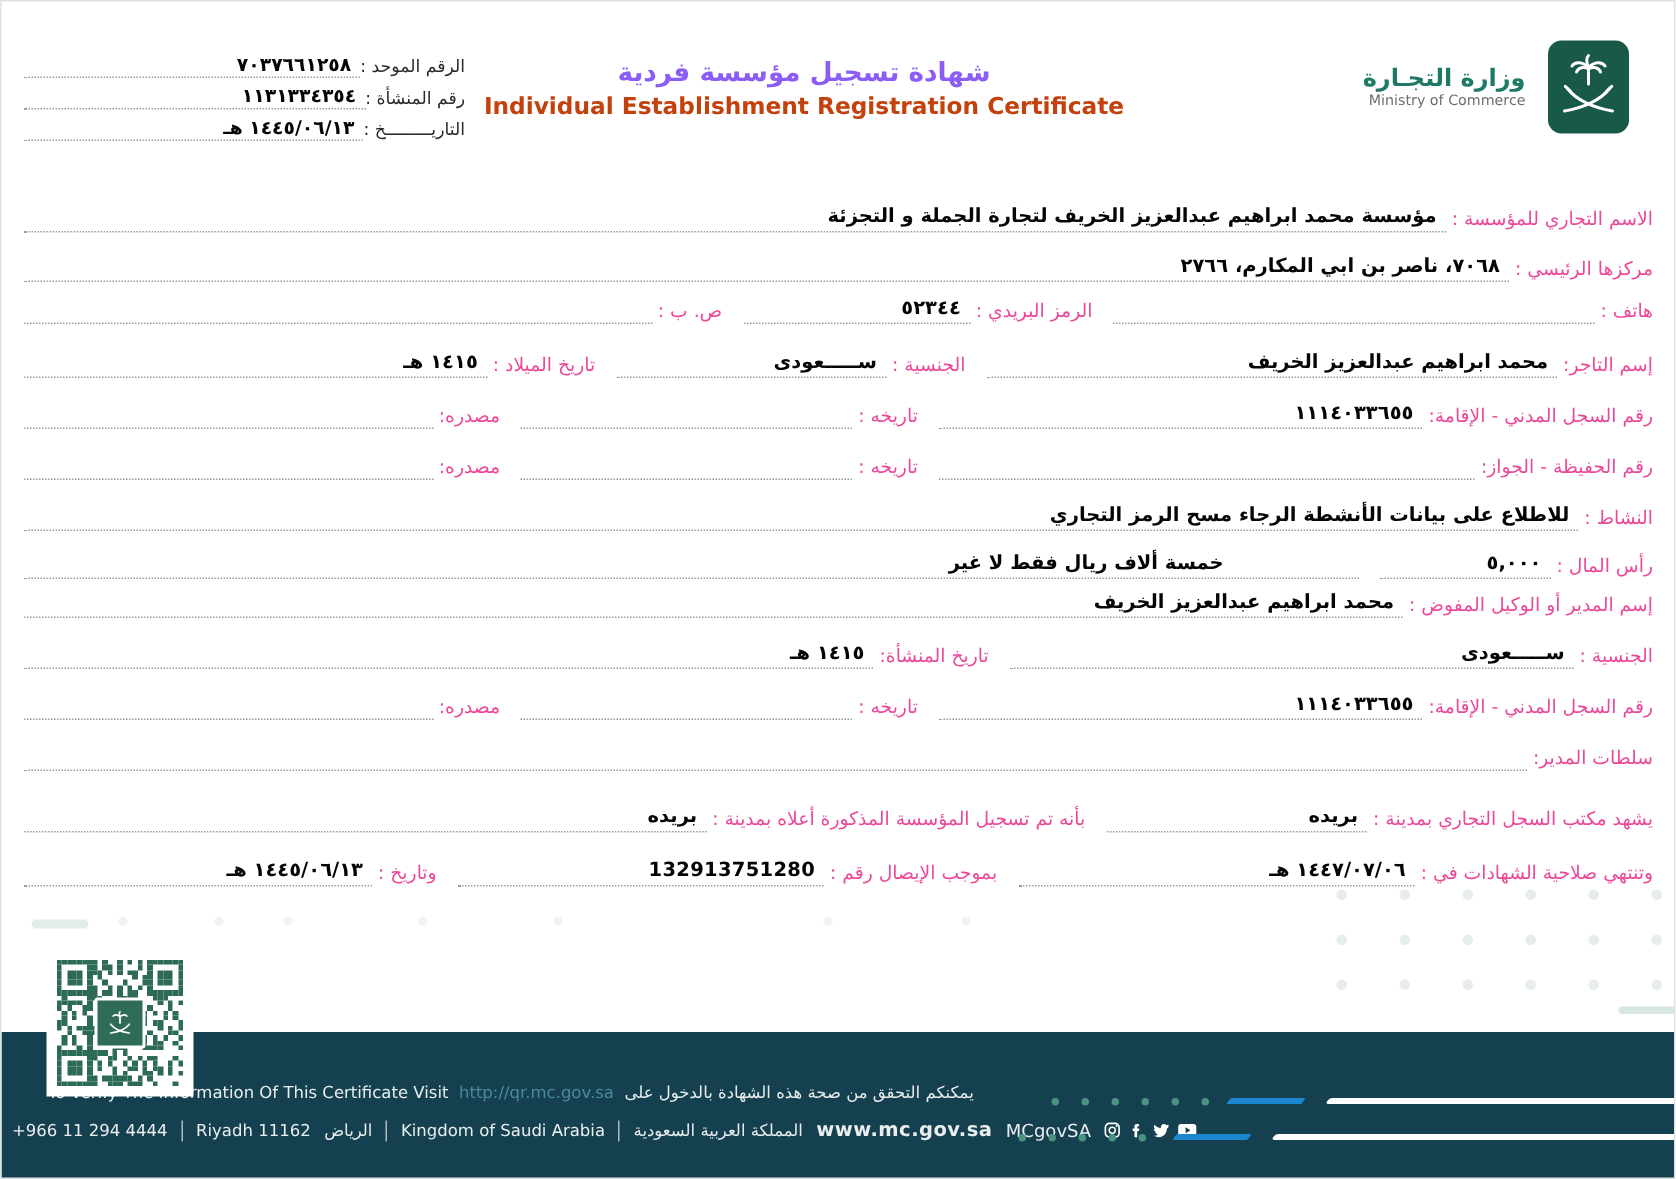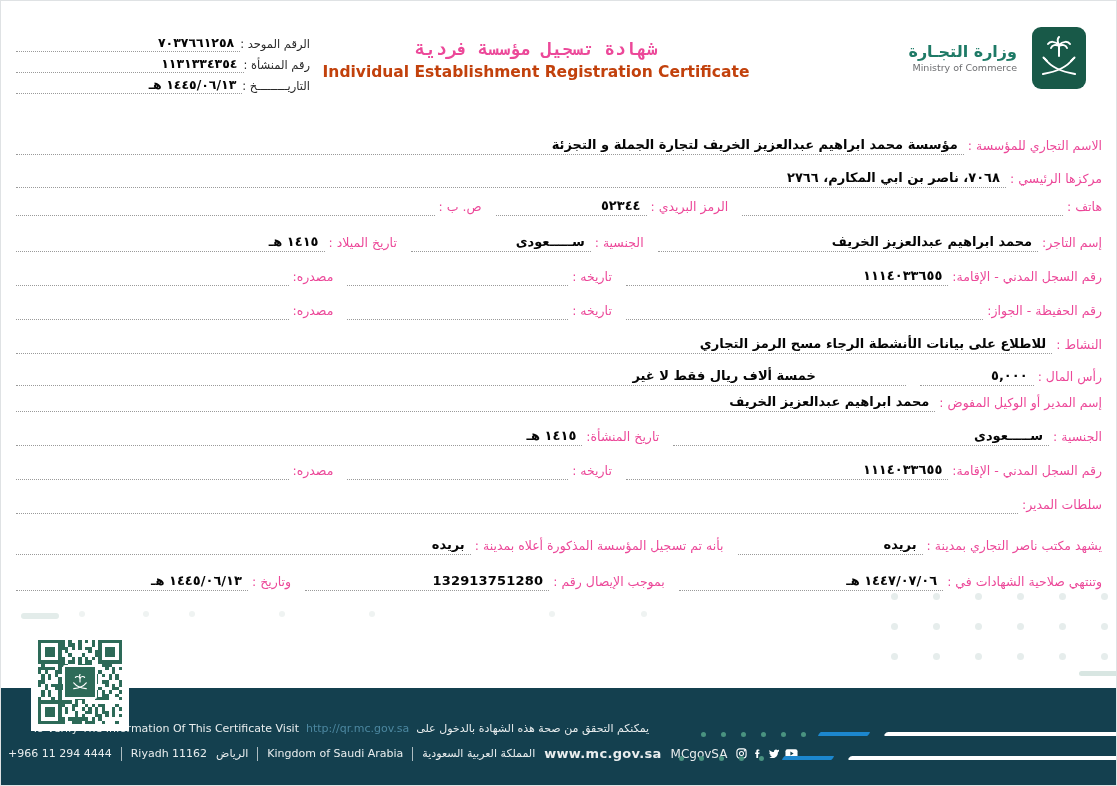--- a/index.html
+++ b/index.html
@@ -8,21 +8,21 @@
 
   
   .brand{position:absolute;top:26px;right:30px;display:flex;align-items:center;direction:ltr;}
   .brand-text{text-align:right;margin-right:15px;}
   .brand-ar{color:#1E7A66;font-size:16px;font-weight:bold;line-height:1.15;}
   .brand-en{color:#6d6e71;font-size:9.5px;margin-top:1px;}
   .logo{width:54px;height:62px;background:#185948;border-radius:9px;display:flex;
         align-items:center;justify-content:center;}
 
   .titles{position:absolute;left:320px;width:430px;top:38px;text-align:center;}
-  .title-ar{color:#ec4899;font-size:17.5px;font-weight:bold;font-family:Liberation Mono, monospace;}
+  .title-ar{color:#8b5cf6;font-size:17.5px;font-weight:bold;}
   .title-en{color:#c2410c;font-size:15.5px;font-weight:bold;margin-top:3px;}
 
   .meta{position:absolute;left:15px;top:30px;width:294px;direction:rtl;}
   .meta-row{position:relative;height:21px;display:flex;align-items:flex-end;}
   .meta-row .lbl{font-size:11.5px;color:#2a2a2a;white-space:nowrap;padding-bottom:1px;}
 
   
   .line{position:relative;flex:1 1 auto;border-bottom:1px dotted #9a9a9a;height:100%;}
   .val{position:absolute;right:6px;bottom:2px;font-weight:bold;font-size:13px;color:#050505;
        white-space:nowrap;letter-spacing:.2px;}
@@ -261,21 +261,21 @@
         </div>
       </div>
       <div class="frow" style="top: 487px;">
         <div class="fcell" style="flex: 1 1 0px;">
           <span class="lbl">سلطات المدير:</span>
           <div class="line"></div>
         </div>
       </div>
       <div class="frow" style="top: 528px;">
         <div class="fcell" style="flex: 0.34 1 0px;">
-          <span class="lbl">يشهد مكتب ناصر التجاري بمدينة :</span>
+          <span class="lbl">يشهد مكتب السجل التجاري بمدينة :</span>
           <div class="line">
             <span class="val">بريده</span>
           </div>
         </div>
         <div class="fcell" style="flex: 0.66 1 0px;">
           <span class="lbl">بأنه تم تسجيل المؤسسة المذكورة أعلاه بمدينة :</span>
           <div class="line">
             <span class="val">بريده</span>
           </div>
         </div>

